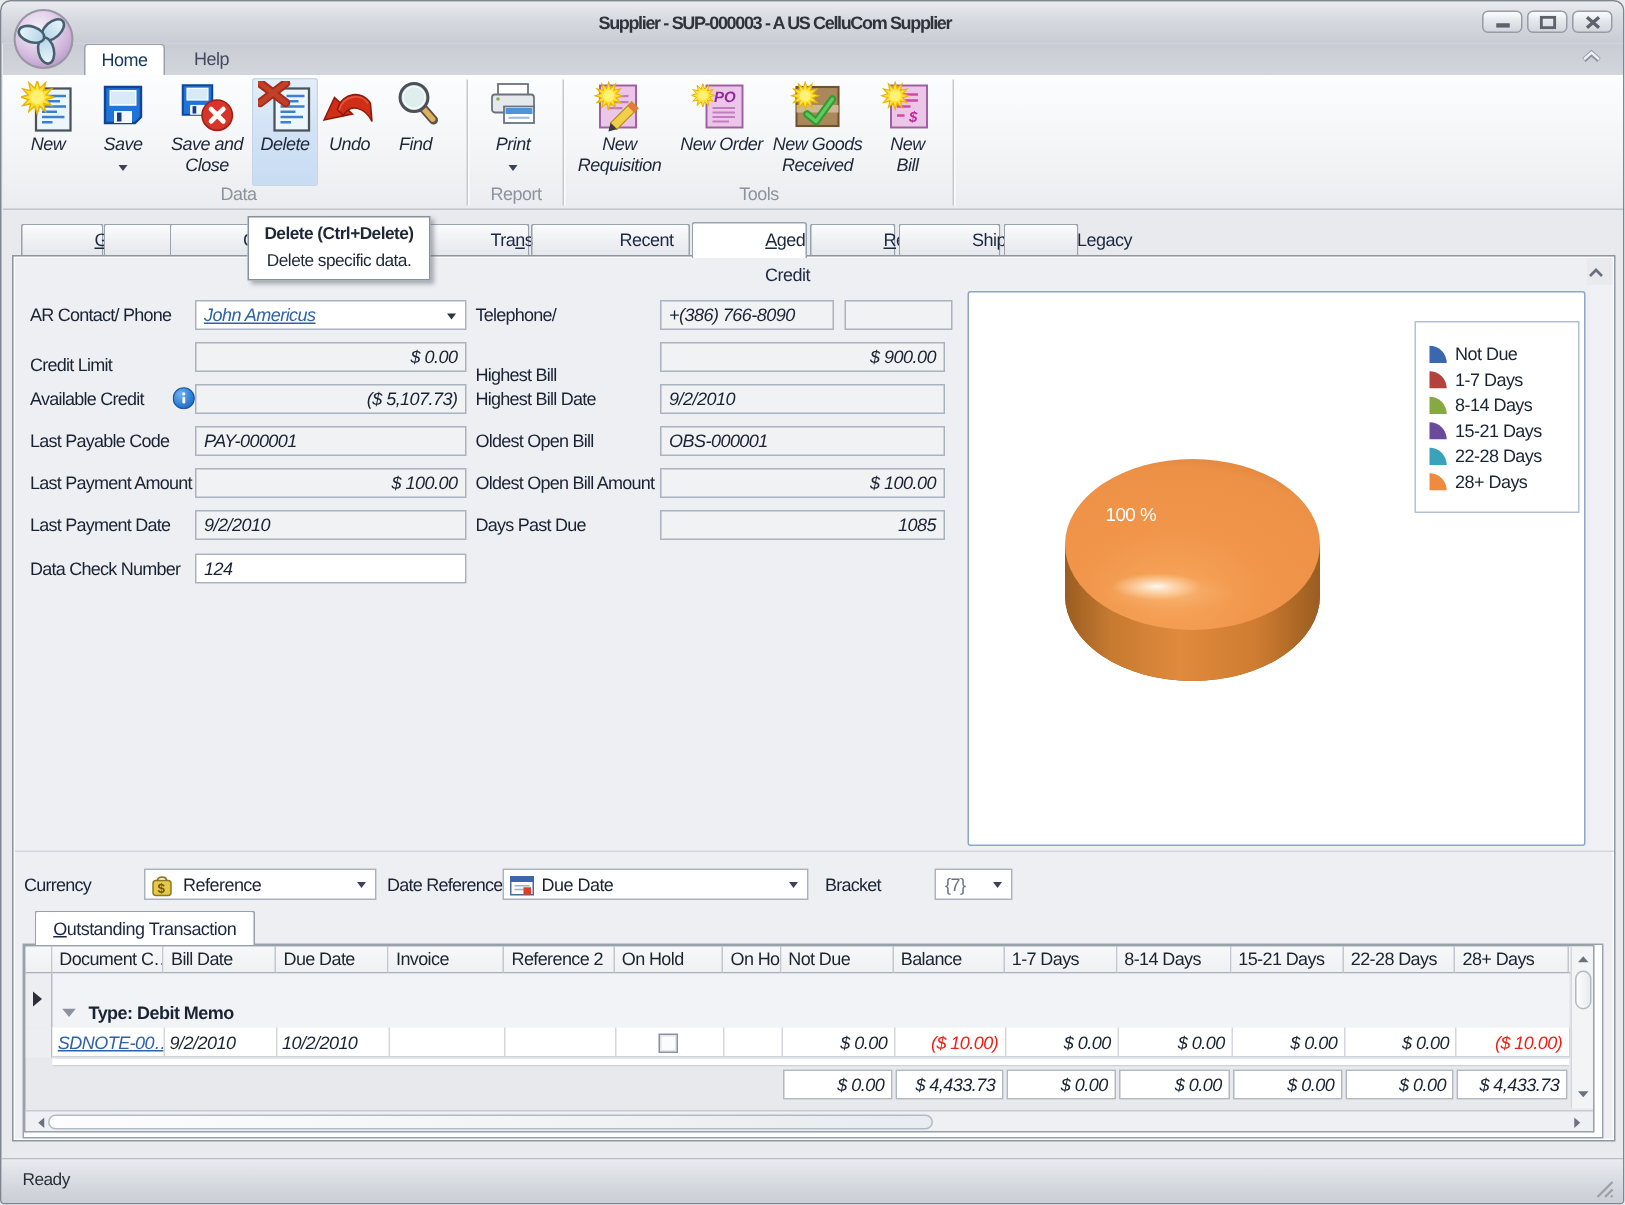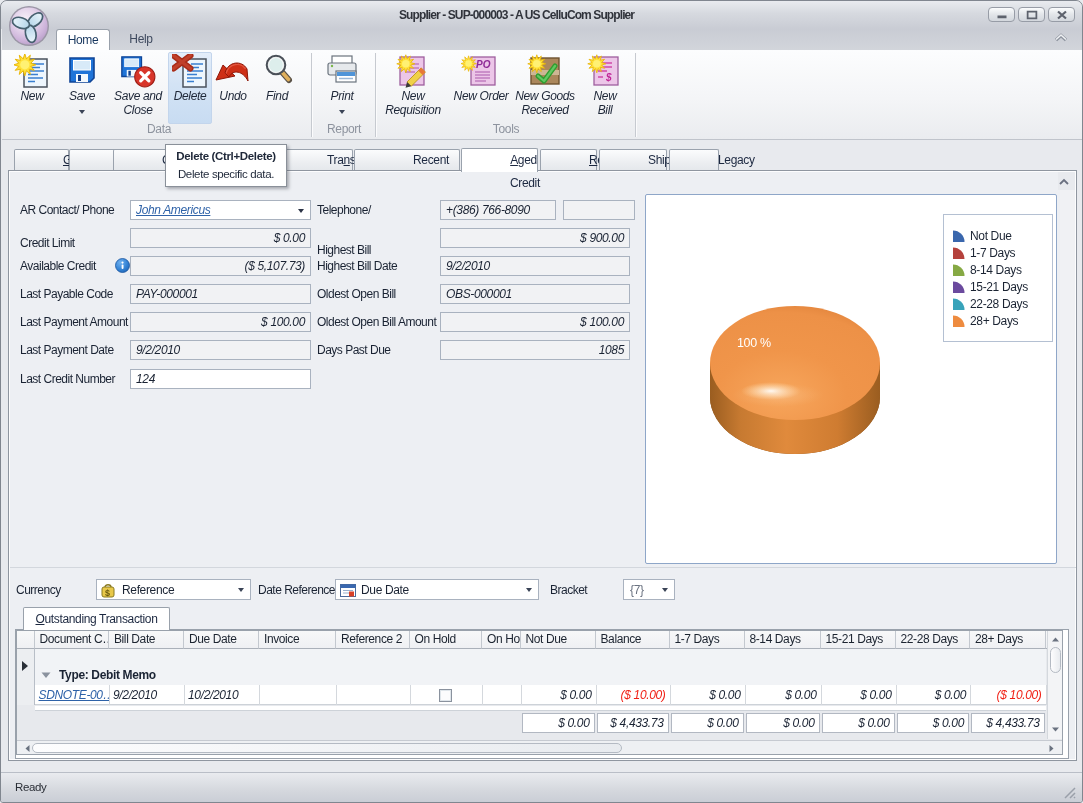--- a/index.html
+++ b/index.html
@@ -280,21 +280,21 @@
         <rect x="6.6" y="6.5" width="1.9" height="4.5" rx="0.9" fill="#fff"></rect>
         <circle cx="7.5" cy="4.6" r="1.1" fill="#fff"></circle>
       </svg>
     <div class="ffield r" style="left:121px;top:85px;width:181px;">($ 5,107.73)</div>
     <div class="flabel" style="left:11px;top:116px;">Last Payable Code</div>
     <div class="ffield" style="left:121px;top:113px;width:181px;">PAY-000001</div>
     <div class="flabel" style="left:11px;top:144px;">Last Payment Amount</div>
     <div class="ffield r" style="left:121px;top:141px;width:181px;">$ 100.00</div>
     <div class="flabel" style="left:11px;top:172px;">Last Payment Date</div>
     <div class="ffield" style="left:121px;top:169px;width:181px;">9/2/2010</div>
-    <div class="flabel" style="left:11px;top:201px;">Last Credit Number</div>
+    <div class="flabel" style="left:11px;top:201px;">Data Check Number</div>
     <div class="ffield white" style="left:121px;top:198px;width:181px;">124</div>
 
     <div class="flabel" style="left:308px;top:32px;">Telephone/</div>
     <div class="ffield" style="left:431px;top:29px;width:116px;">+(386) 766-8090</div>
     <div class="ffield" style="left:554px;top:29px;width:72px;"></div>
     <div class="flabel" style="left:308px;top:60px;margin-top:12px;">Highest Bill</div>
     <div class="ffield r" style="left:431px;top:57px;width:190px;">$ 900.00</div>
     <div class="flabel" style="left:308px;top:88px;">Highest Bill Date</div>
     <div class="ffield" style="left:431px;top:85px;width:190px;">9/2/2010</div>
     <div class="flabel" style="left:308px;top:116px;">Oldest Open Bill</div>

